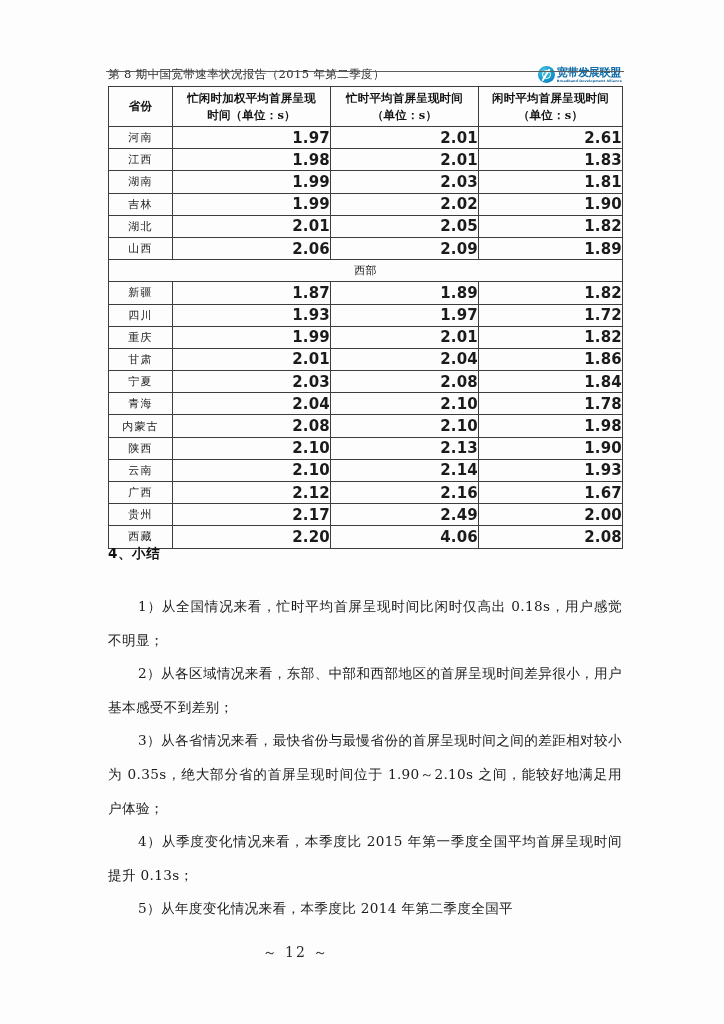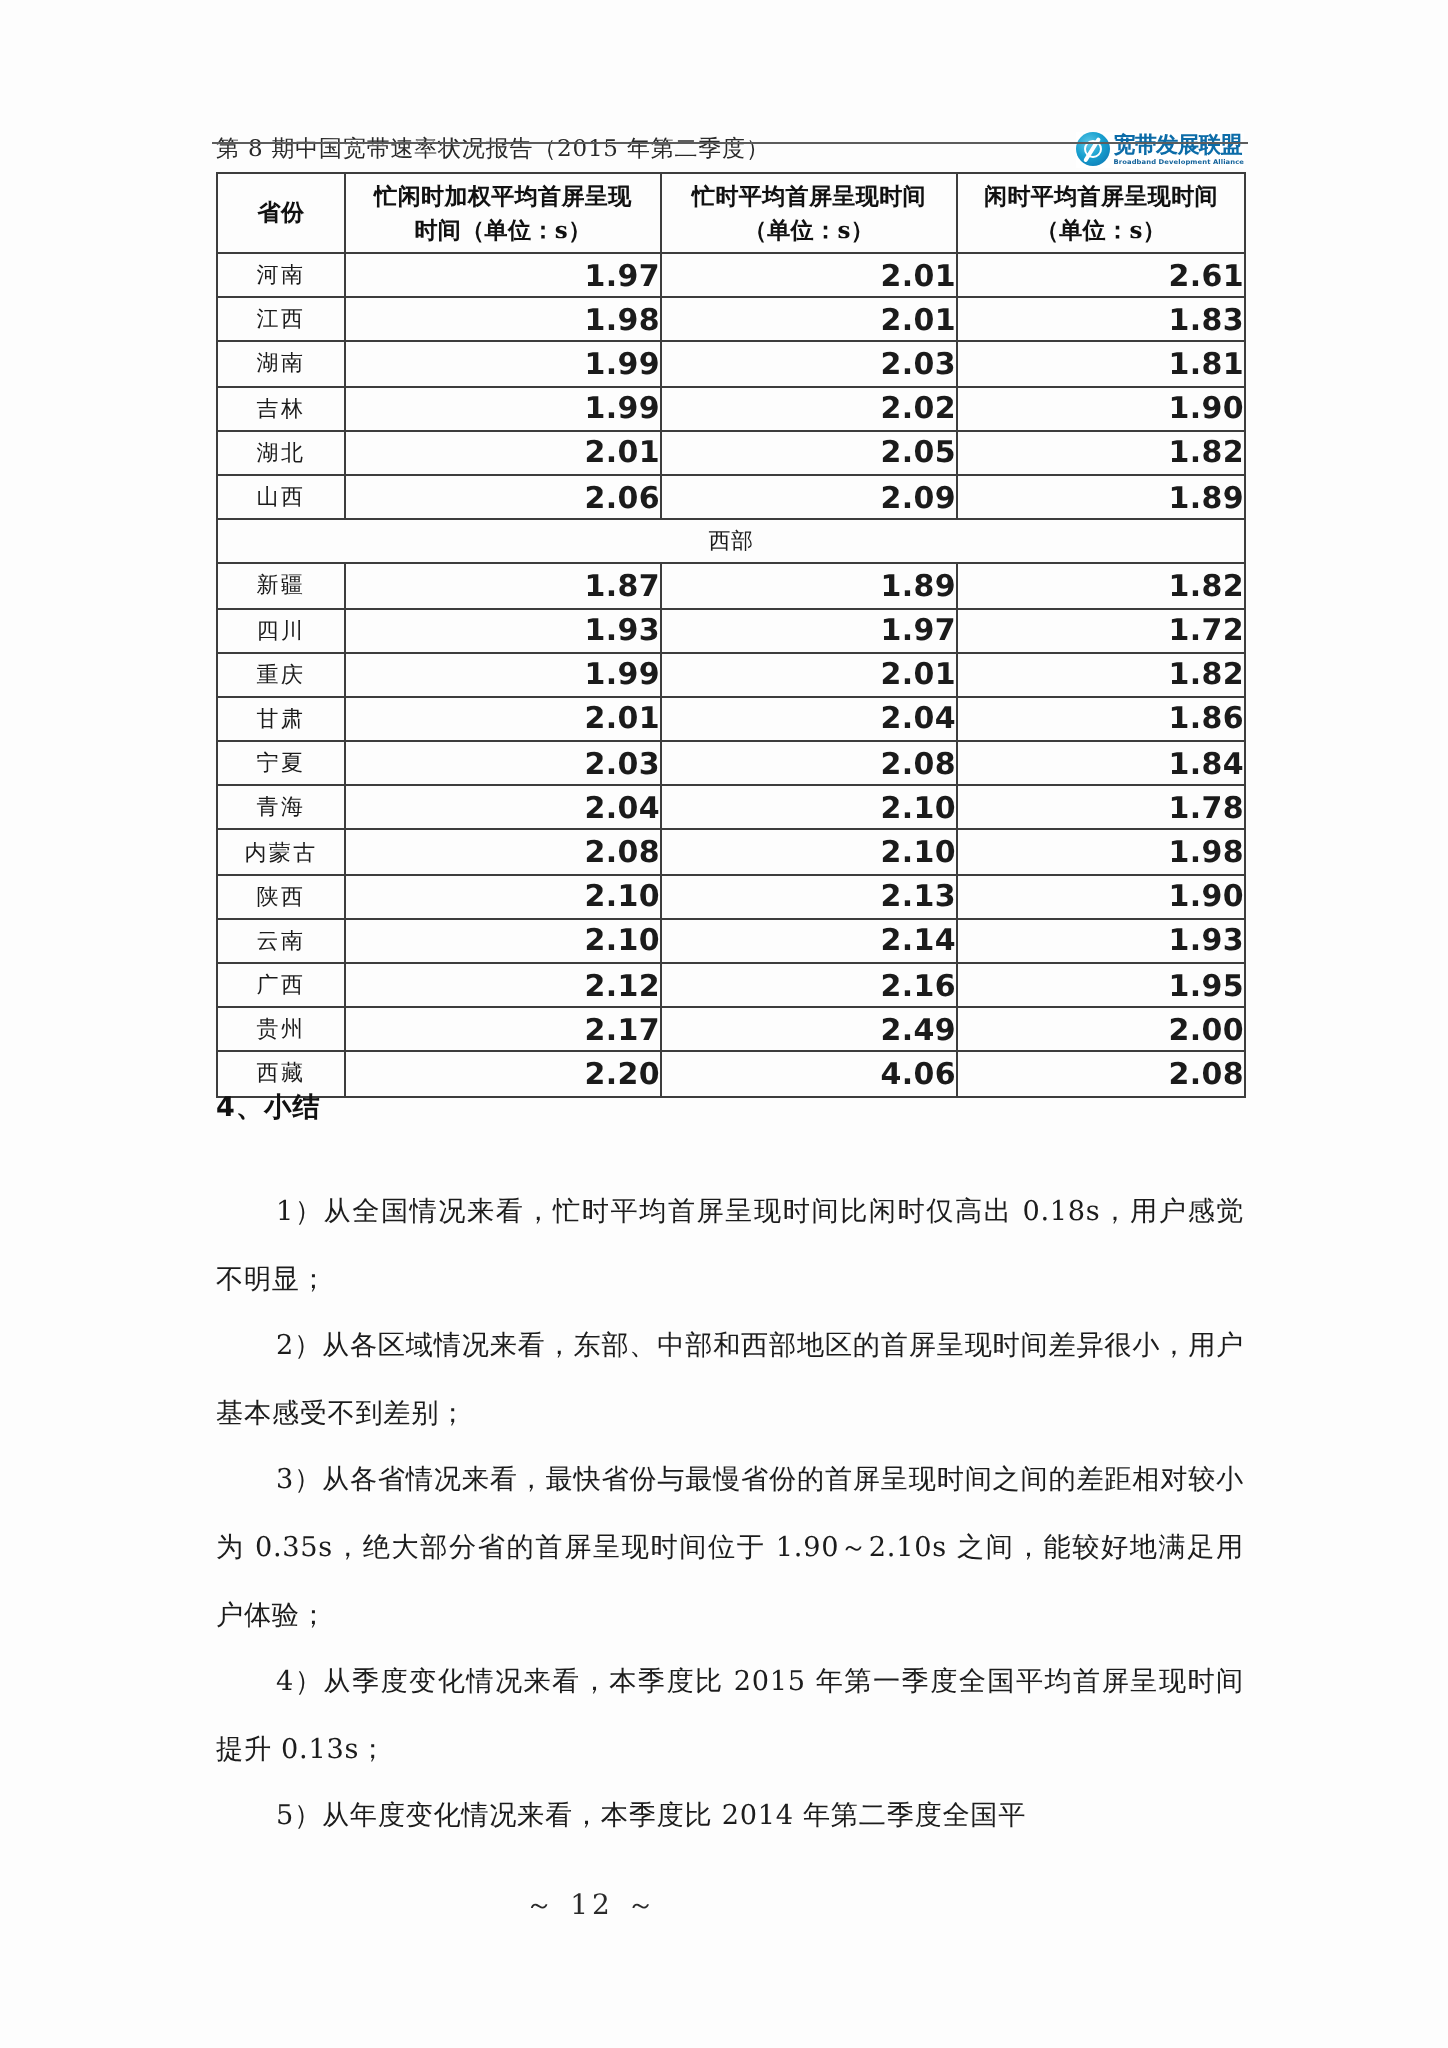--- a/index.html
+++ b/index.html
@@ -337,21 +337,21 @@
         <tr>
           <td class="prov">云南</td>
           <td class="num">2.10</td>
           <td class="num">2.14</td>
           <td class="num">1.93</td>
         </tr>
         <tr>
           <td class="prov">广西</td>
           <td class="num">2.12</td>
           <td class="num">2.16</td>
-          <td class="num">1.95</td>
+          <td class="num">1.67</td>
         </tr>
         <tr>
           <td class="prov">贵州</td>
           <td class="num">2.17</td>
           <td class="num">2.49</td>
           <td class="num">2.00</td>
         </tr>
         <tr>
           <td class="prov">西藏</td>
           <td class="num">2.20</td>

